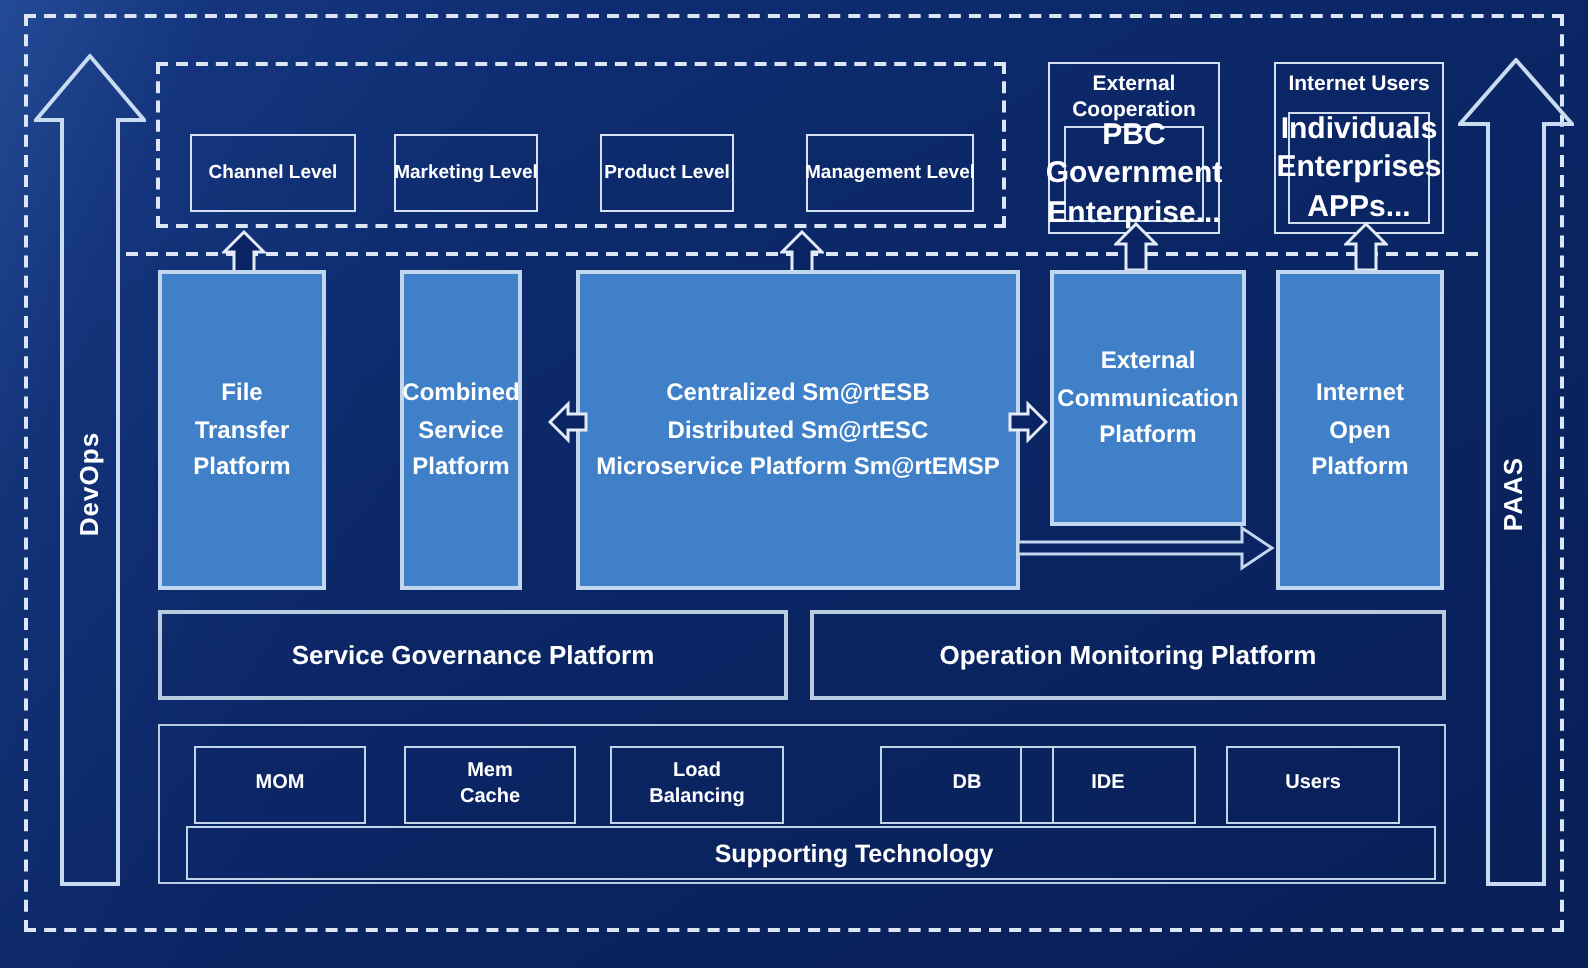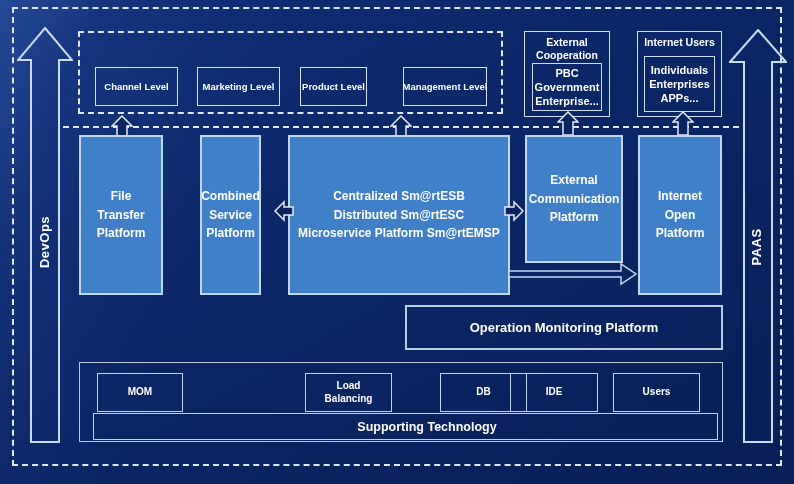--- a/index.html
+++ b/index.html
@@ -23,21 +23,21 @@
   .vlabel{width:120px;height:18px;line-height:18px;text-align:center;
           transform:rotate(-90deg);font-size:13px;letter-spacing:.5px;}
 
   
   .levels-group{left:78px;top:31px;width:425px;height:83px;border:2px dashed #dce6f4;}
   .level-box{top:67px;height:39px;border:1.5px solid #d5e0f0;font-size:9.5px;}
 
   
   .top-box{top:31px;height:86px;border:1.5px solid #d5e0f0;font-size:10.5px;}
   .top-box .title{position:absolute;left:0;right:0;top:4px;text-align:center;line-height:1.25;}
-  .inner-box{position:absolute;border:1.5px solid #cfdcef;font-size:11px;line-height:1.3;}
+  .inner-box{position:absolute;border:1.5px solid #cfdcef;font-size:15px;line-height:1.3;}
 
   
   .sep-line{left:63px;top:126px;width:676px;height:0;border-top:2px dashed #dce6f4;}
 
   
   .plat{top:135px;height:160px;background:#4080c8;border:2px solid #c2d6ee;
         font-size:12px;line-height:1.55;}
   .plat.short{height:128px;}
 
   
@@ -62,21 +62,21 @@
   </svg>
   <div class="abs vlabel" style="left:-15px;top:233px;">DevOps</div>
 
   <svg class="abs big-arrow" style="left:729px;top:29px;" width="58" height="414" viewBox="0 0 58 414">
     <path d="M29 1 L57 33 L43 33 L43 413 L15 413 L15 33 L1 33 Z" fill="none" stroke="#c9dbf0" stroke-width="2"></path>
   </svg>
   <div class="abs vlabel" style="left:697px;top:238px;">PAAS</div>
 
   <div class="abs levels-group"></div>
   <div class="abs center nowrap level-box" style="left:95px;width:83px;">Channel Level</div>
-  <div class="abs center nowrap level-box" style="left:197px;width:83px;">Marketing Level</div>
+  <div class="abs center nowrap level-box" style="left:197px;width:72px;">Marketing Level</div>
   <div class="abs center nowrap level-box" style="left:300px;width:67px;">Product Level</div>
   <div class="abs center nowrap level-box" style="left:403px;width:84px;">Management Level</div>
 
   <div class="abs top-box" style="left:524px;width:86px;">
     <div class="title preline">External
 Cooperation</div>
     <div class="inner-box center preline" style="left:7px;top:31px;width:68px;height:46px;">PBC Government
 Enterprise...</div>
   </div>
 
@@ -121,24 +121,27 @@
   <svg class="abs" style="left:274px;top:200px;" width="20" height="22" viewBox="0 0 20 22">
     <path d="M1 11 L10 2 L10 7 L19 7 L19 15 L10 15 L10 20 Z" fill="#0a2363" stroke="#e4ebf6" stroke-width="1.5"></path>
   </svg>
   <svg class="abs" style="left:504px;top:200px;" width="20" height="22" viewBox="0 0 20 22">
     <path d="M19 11 L10 2 L10 7 L1 7 L1 15 L10 15 L10 20 Z" fill="#0a2363" stroke="#e4ebf6" stroke-width="1.5"></path>
   </svg>
   <svg class="abs" style="left:508px;top:262px;" width="130" height="24" viewBox="0 0 130 24">
     <path d="M1 9 L113 9 L113 2 L128 12 L113 22 L113 15 L1 15 Z" fill="#0a2363" stroke="#c2d6ee" stroke-width="1.5"></path>
   </svg>
 
+  <div class="abs center gov" style="left:79px;width:315px;">Service Governance Platform</div>
   <div class="abs center gov" style="left:405px;width:318px;">Operation Monitoring Platform</div>
 
   <div class="abs tech-outer"></div>
   <div class="abs center preline chip" style="left:97px;width:86px;">MOM</div>
+  <div class="abs center preline chip" style="left:202px;width:86px;">Mem
+Cache</div>
   <div class="abs center preline chip" style="left:305px;width:87px;">Load
 Balancing</div>
   <div class="abs center preline chip" style="left:408px;width:87px;margin-left:32px;">DB</div>
   <div class="abs center preline chip" style="left:510px;width:88px;">IDE</div>
   <div class="abs center preline chip" style="left:613px;width:87px;">Users</div>
   <div class="abs center banner">Supporting Technology</div>
 
 </div>
 
 </body></html>

